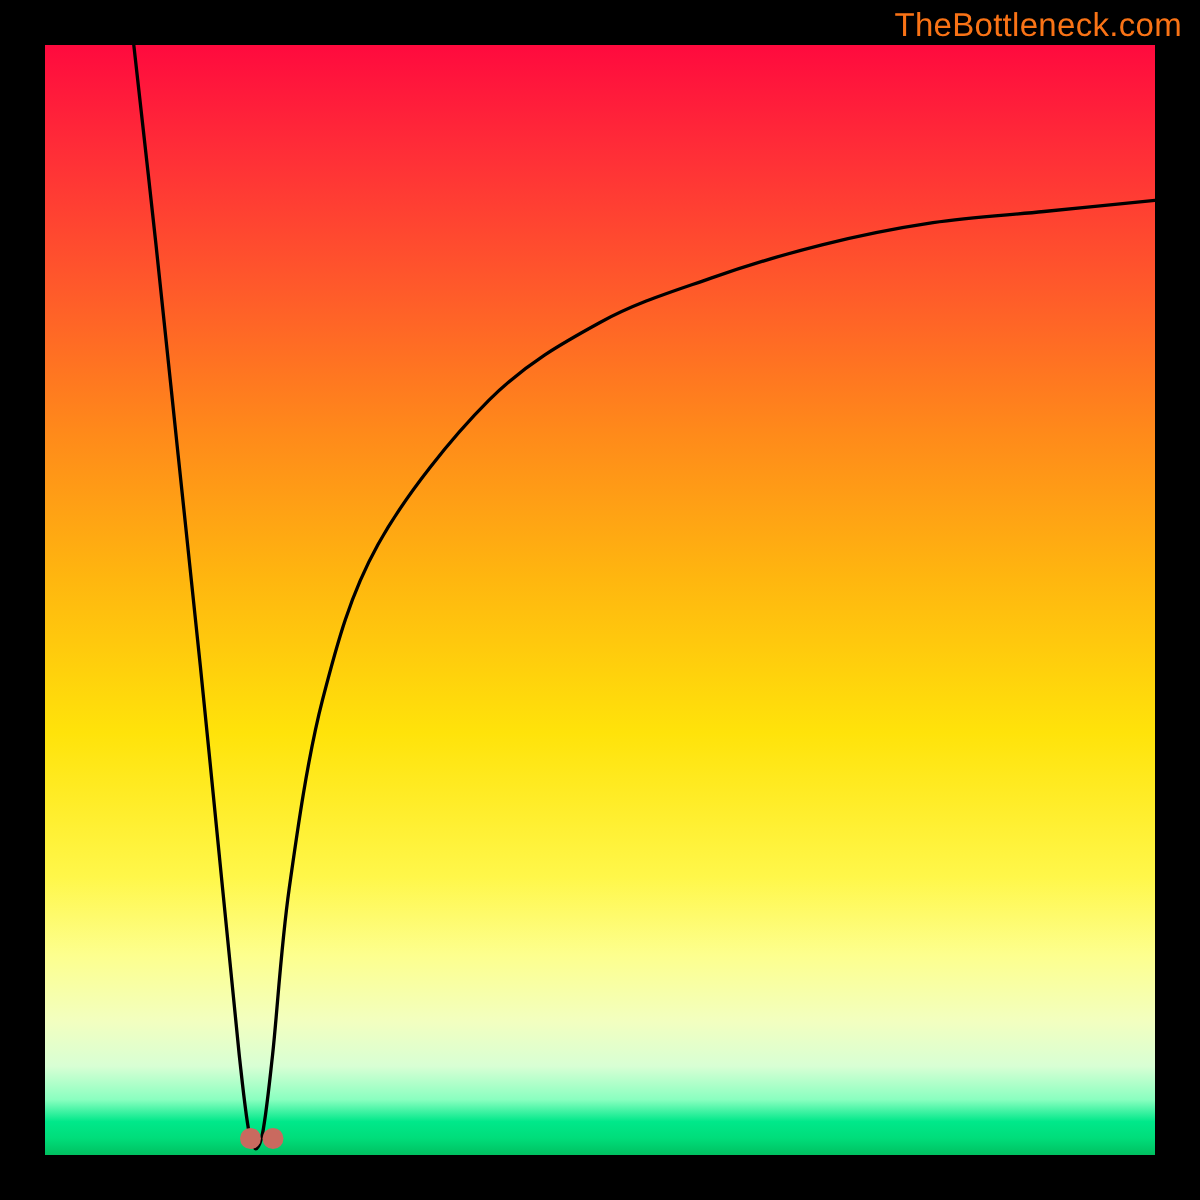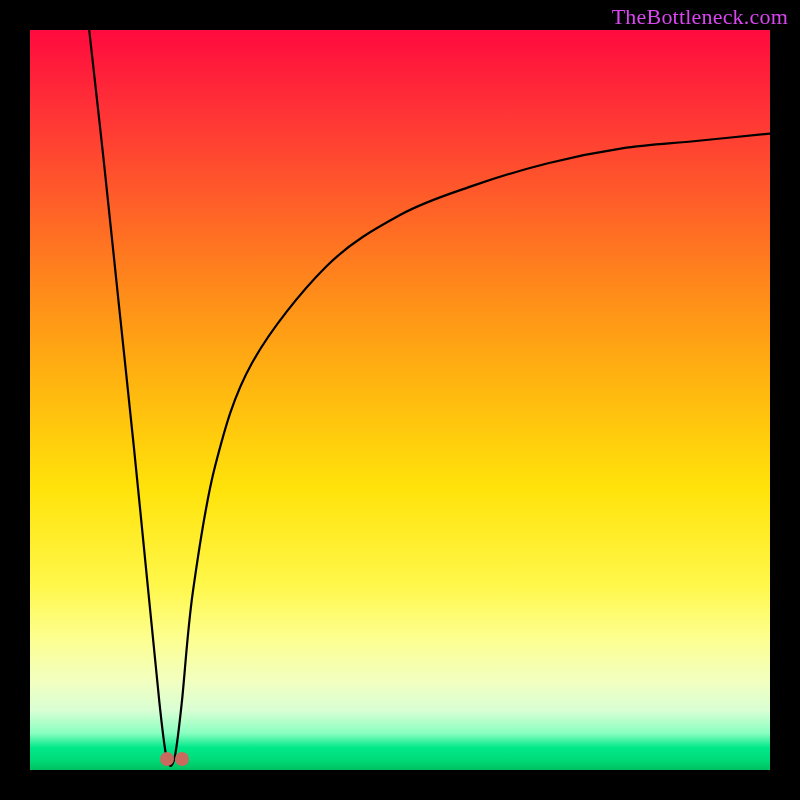--- a/index.html
+++ b/index.html
@@ -47,23 +47,23 @@
     );
   }
   .curve {
     position: absolute;
     inset: 0;
   }
   .watermark {
     position: absolute;
     top: 4px;
     right: 12px;
-    font-family: Liberation Serif, serif;
+    font-family: Liberation Sans, sans-serif;
     font-size: 22px;
-    color: #d946ef;
+    color: #f97316;
     letter-spacing: 0.2px;
   }
   .knot {
     position: absolute;
     width: 14px;
     height: 14px;
     border-radius: 50%;
     background: #c96a5f;
   }
 </style>

